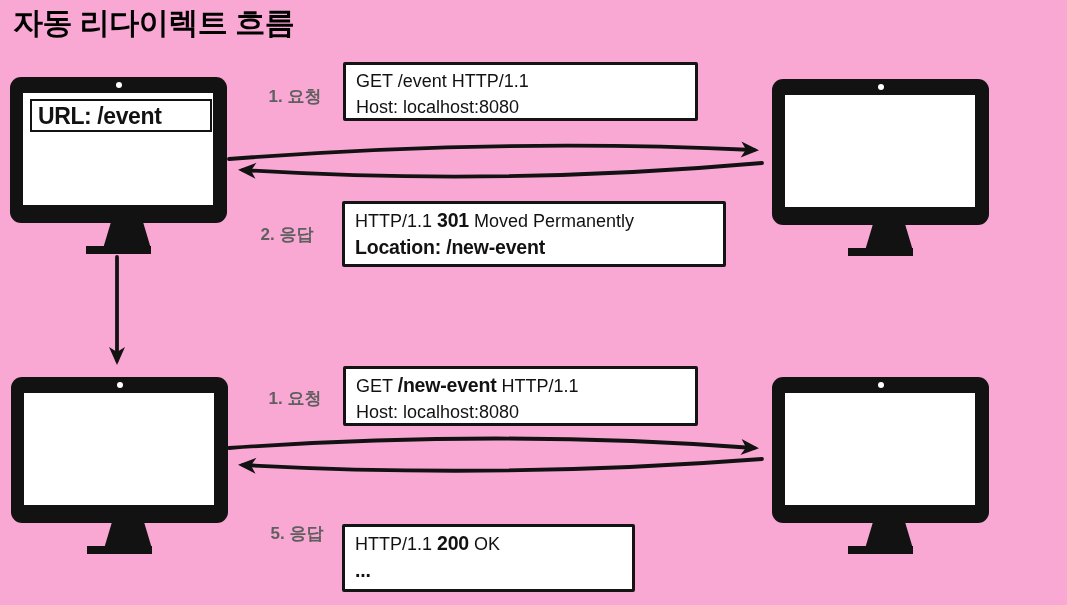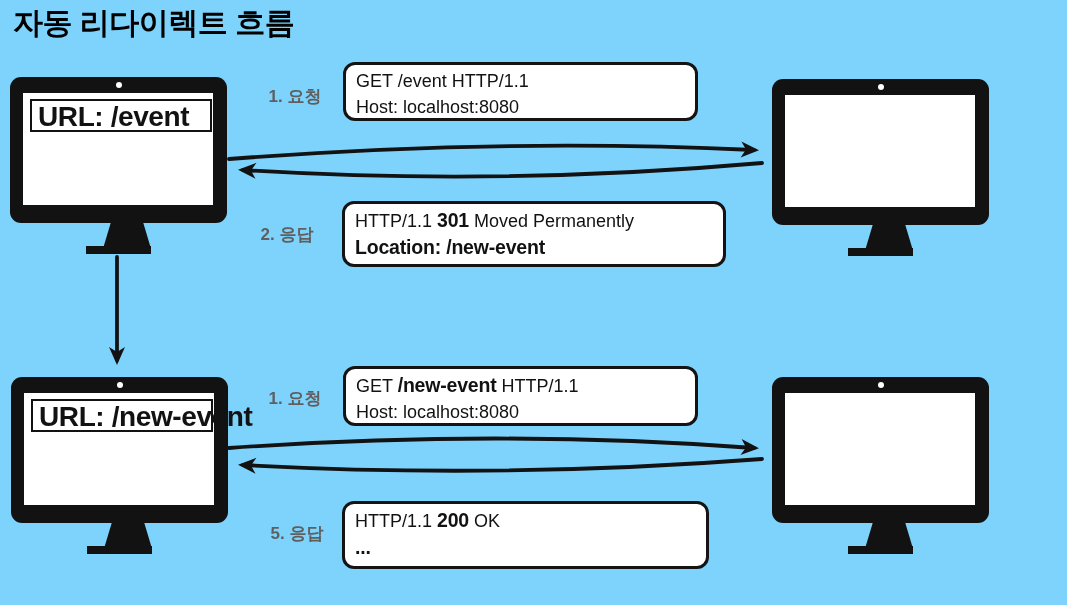--- a/index.html
+++ b/index.html
@@ -1,39 +1,39 @@
 <!DOCTYPE html>
 <html><head>
 <meta charset="utf-8">
 <style>
   html,body{margin:0;padding:0;background:#ffffff;}
   .canvas{
-    position:relative;width:1067px;height:605px;background:#7dd3fc;overflow:hidden;
+    position:relative;width:1067px;height:605px;background:#f9a8d4;overflow:hidden;
     font-family:"Liberation Sans","DejaVu Sans",sans-serif;color:#121212;
   }
   .title{
     position:absolute;left:13px;top:3px;font-size:30px;font-weight:800;
     letter-spacing:-0.5px;color:#000;margin:0;
   }
   
   .monitor{position:absolute;width:217px;height:177px;}
   .m-body{position:absolute;left:0;top:0;width:217px;height:146px;background:#121212;border-radius:11px;}
   .m-screen{position:absolute;left:13px;top:16px;width:190px;height:112px;background:#ffffff;}
   .m-dot{position:absolute;left:106px;top:5px;width:6px;height:6px;border-radius:50%;background:#ffffff;}
   .m-stand{position:absolute;left:83px;top:146px;width:68px;height:25px;background:#121212;
     clip-path:polygon(26% 0,74% 0,85% 100%,15% 100%);}
   .m-base{position:absolute;left:76px;top:169px;width:65px;height:8px;background:#121212;}
   .url-box{
     position:absolute;left:20px;top:22px;width:182px;height:33px;box-sizing:border-box;
-    border:2.5px solid #121212;background:#fff;display:flex;align-items:flex-start;
-    padding-left:6px;font-size:28px;font-weight:700;white-space:nowrap;letter-spacing:-0.4px;
+    border:2.5px solid #121212;background:#fff;display:flex;align-items:flex-end;
+    padding-left:6px;font-size:23px;font-weight:700;white-space:nowrap;letter-spacing:-0.4px;
   }
   
   .msg-box{
-    position:absolute;box-sizing:border-box;border:3.5px solid #141414;border-radius:12px;
+    position:absolute;box-sizing:border-box;border:3.5px solid #141414;border-radius:2px;
     background:#fff;padding:3px 10px 8px 10px;font-size:18px;color:#121212;
   }
   .msg-line{line-height:26px;white-space:nowrap;}
   .strong{font-weight:700;}
   .big{font-size:19.5px;letter-spacing:-0.2px;}
   
   .step-label{
     position:absolute;font-size:17px;font-weight:700;color:#5f5f5f;white-space:nowrap;
   }
   .ra{width:80px;text-align:center;}
@@ -78,23 +78,20 @@
     <div class="m-stand"></div>
     <div class="m-base"></div>
   </div>
 
   <div class="monitor" style="left:11px;top:377px">
     <div class="m-body"></div>
     <div class="m-dot"></div>
     <div class="m-screen"></div>
     <div class="m-stand"></div>
     <div class="m-base"></div>
-    <div class="url-box">
-        <span>URL: /new-event</span>
-      </div>
   </div>
 
   <div class="monitor" style="left:772px;top:377px">
     <div class="m-body"></div>
     <div class="m-dot"></div>
     <div class="m-screen"></div>
     <div class="m-stand"></div>
     <div class="m-base"></div>
   </div>
 
@@ -111,18 +108,18 @@
   <div class="msg-box" style="left:342px;top:201px;width:384px;height:66px">
     <div class="msg-line"><span>HTTP/1.1 </span><span class="strong big">301</span><span> Moved Permanently</span></div>
     <div class="msg-line strong big"><span>Location: /new-event</span></div>
   </div>
 
   <div class="msg-box" style="left:343px;top:366px;width:355px;height:60px">
     <div class="msg-line"><span>GET </span><span class="strong big">/new-event</span><span> HTTP/1.1</span></div>
     <div class="msg-line"><span>Host: localhost:8080</span></div>
   </div>
 
-  <div class="msg-box" style="left:342px;top:501px;width:367px;height:68px">
+  <div class="msg-box" style="left:342px;top:524px;width:293px;height:68px">
     <div class="msg-line"><span>HTTP/1.1 </span><span class="strong big">200</span><span> OK</span></div>
     <div class="msg-line strong big"><span>...</span></div>
   </div>
 
 </div>
 
 </body></html>

